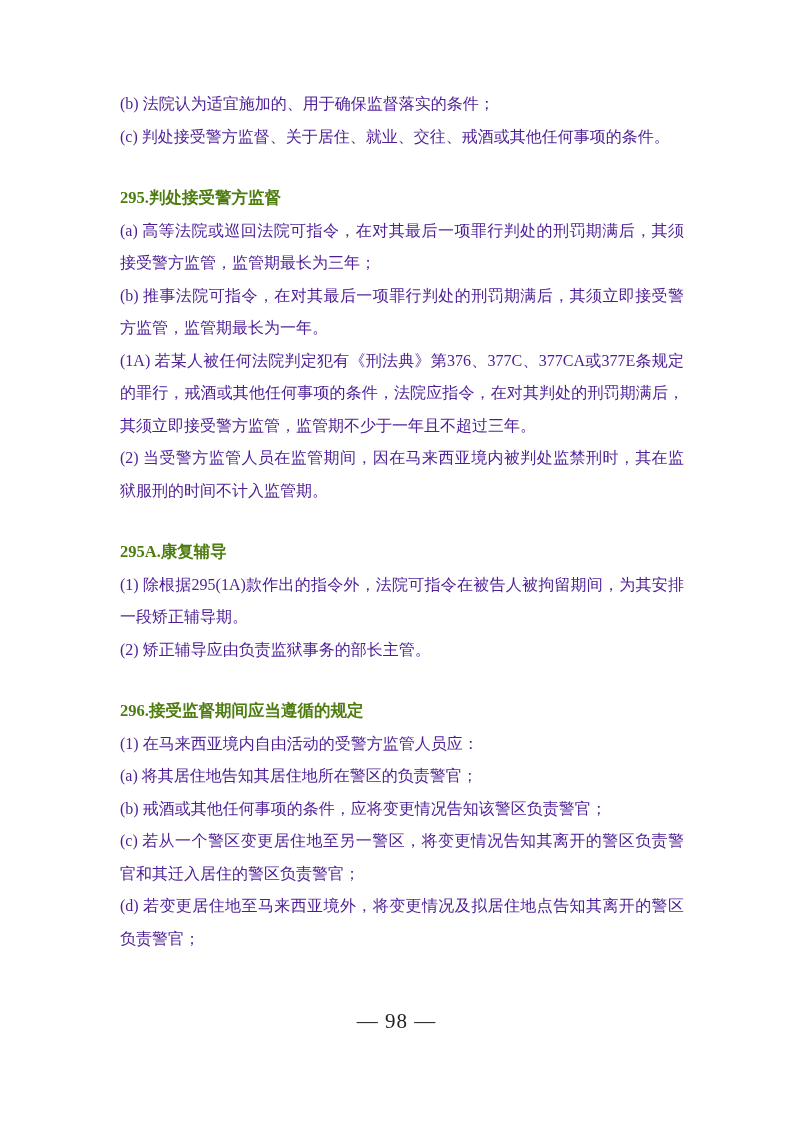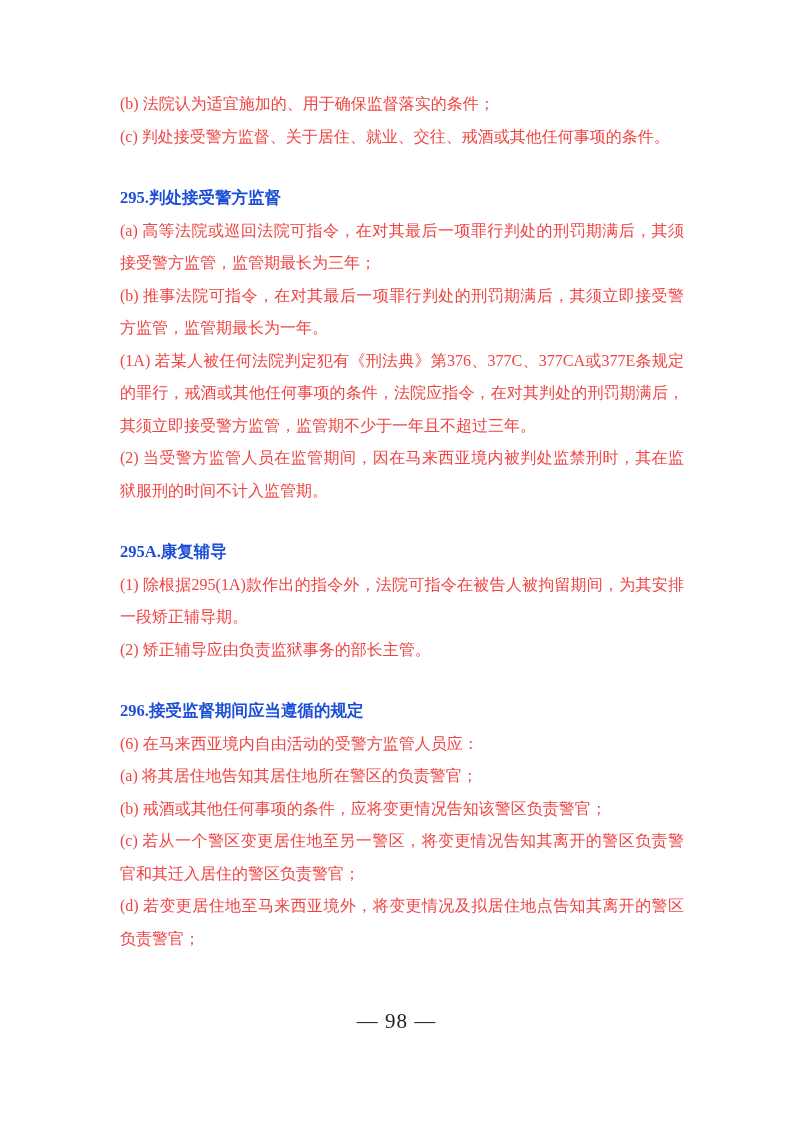--- a/index.html
+++ b/index.html
@@ -20,28 +20,28 @@
     left: 120px;
     top: 88px;
     width: 564px;
   }
   .para {
     font-size: 16px;
     line-height: 32.5px;
     text-align: justify;
     text-align-last: left;
     text-justify: inter-ideograph;
-    color: #ef4444;
+    color: #4c1d95;
   }
   .heading {
     font-size: 16.5px;
     line-height: 32.5px;
     font-weight: bold;
     margin-top: 29px;
-    color: #1d4ed8;
+    color: #4d7c0f;
   }
   .footer {
     position: absolute;
     left: 0;
     right: 0;
     top: 1010px;
     text-align: center;
     font-size: 21px;
     line-height: 22px;
     color: #222222;
@@ -61,21 +61,21 @@
     <p class="para">(a) 高等法院或巡回法院可指令，在对其最后一项罪行判处的刑罚期满后，其须接受警方监管，监管期最长为三年；</p>
     <p class="para">(b) 推事法院可指令，在对其最后一项罪行判处的刑罚期满后，其须立即接受警方监管，监管期最长为一年。</p>
     <p class="para">(1A) 若某人被任何法院判定犯有《刑法典》第376、377C、377CA或377E条规定的罪行，戒酒或其他任何事项的条件，法院应指令，在对其判处的刑罚期满后，其须立即接受警方监管，监管期不少于一年且不超过三年。</p>
     <p class="para">(2) 当受警方监管人员在监管期间，因在马来西亚境内被判处监禁刑时，其在监狱服刑的时间不计入监管期。</p>
 
     <h2 class="heading">295A.康复辅导</h2>
     <p class="para">(1) 除根据295(1A)款作出的指令外，法院可指令在被告人被拘留期间，为其安排一段矫正辅导期。</p>
     <p class="para">(2) 矫正辅导应由负责监狱事务的部长主管。</p>
 
     <h2 class="heading">296.接受监督期间应当遵循的规定</h2>
-    <p class="para">(6) 在马来西亚境内自由活动的受警方监管人员应：</p>
+    <p class="para">(1) 在马来西亚境内自由活动的受警方监管人员应：</p>
     <p class="para">(a) 将其居住地告知其居住地所在警区的负责警官；</p>
     <p class="para">(b) 戒酒或其他任何事项的条件，应将变更情况告知该警区负责警官；</p>
     <p class="para">(c) 若从一个警区变更居住地至另一警区，将变更情况告知其离开的警区负责警官和其迁入居住的警区负责警官；</p>
     <p class="para">(d) 若变更居住地至马来西亚境外，将变更情况及拟居住地点告知其离开的警区负责警官；</p>
 
   </div>
 
   <div class="footer">— 98 —</div>
 </div>
 

